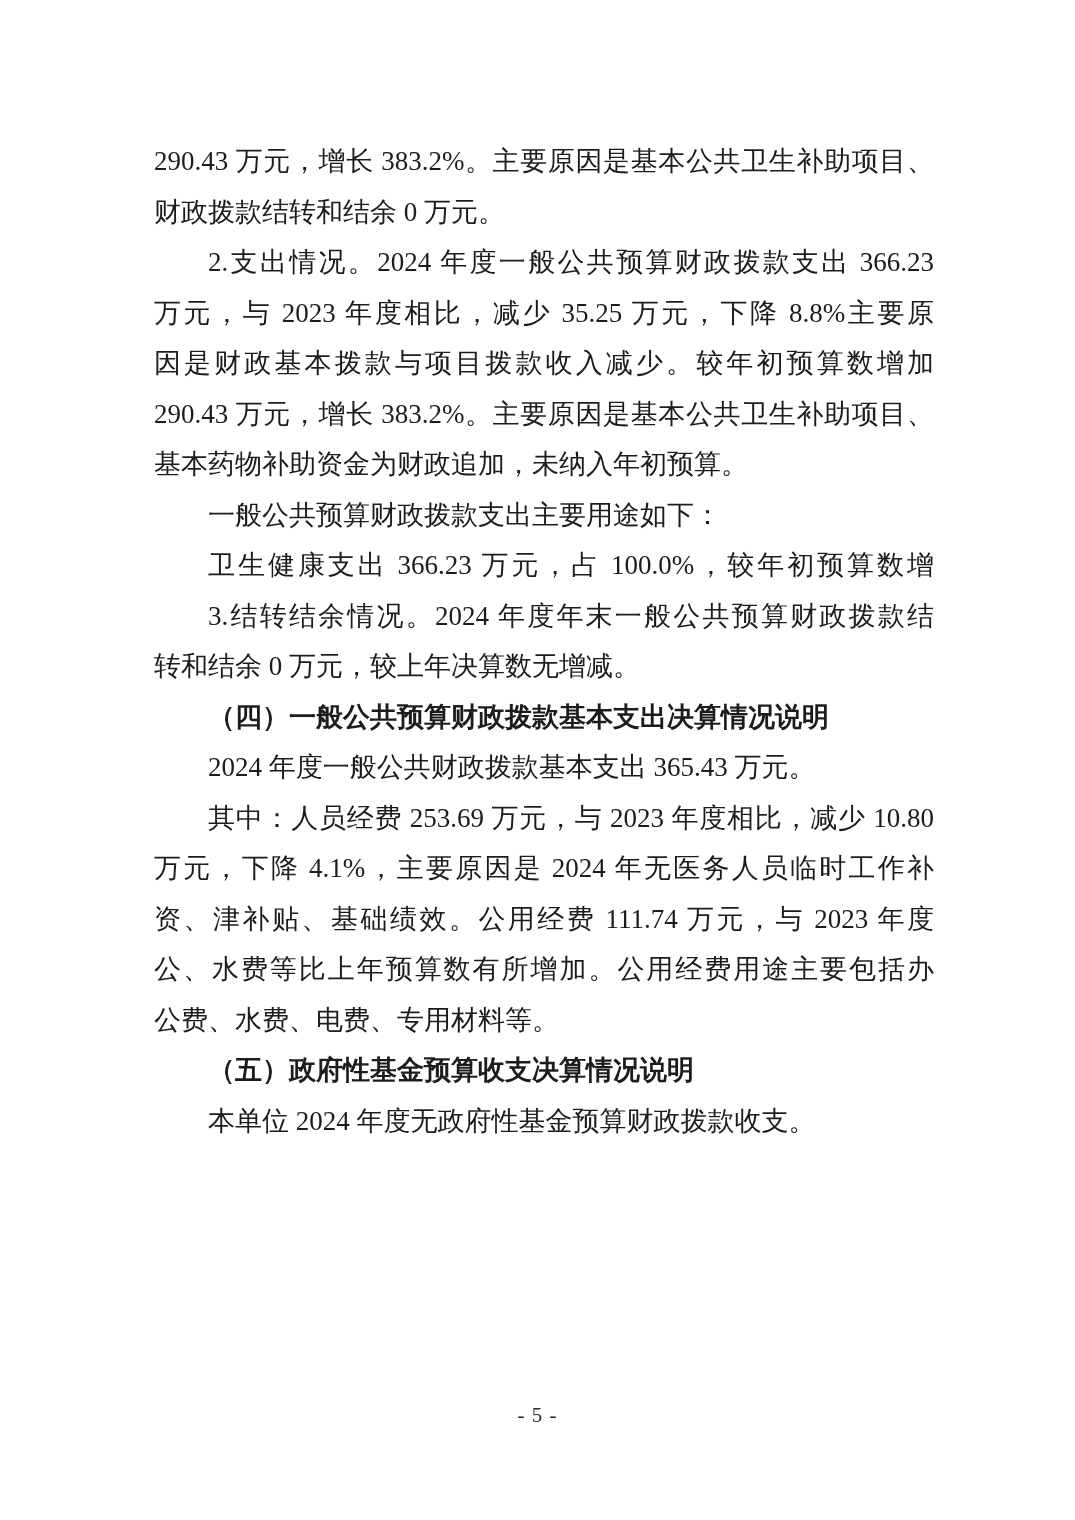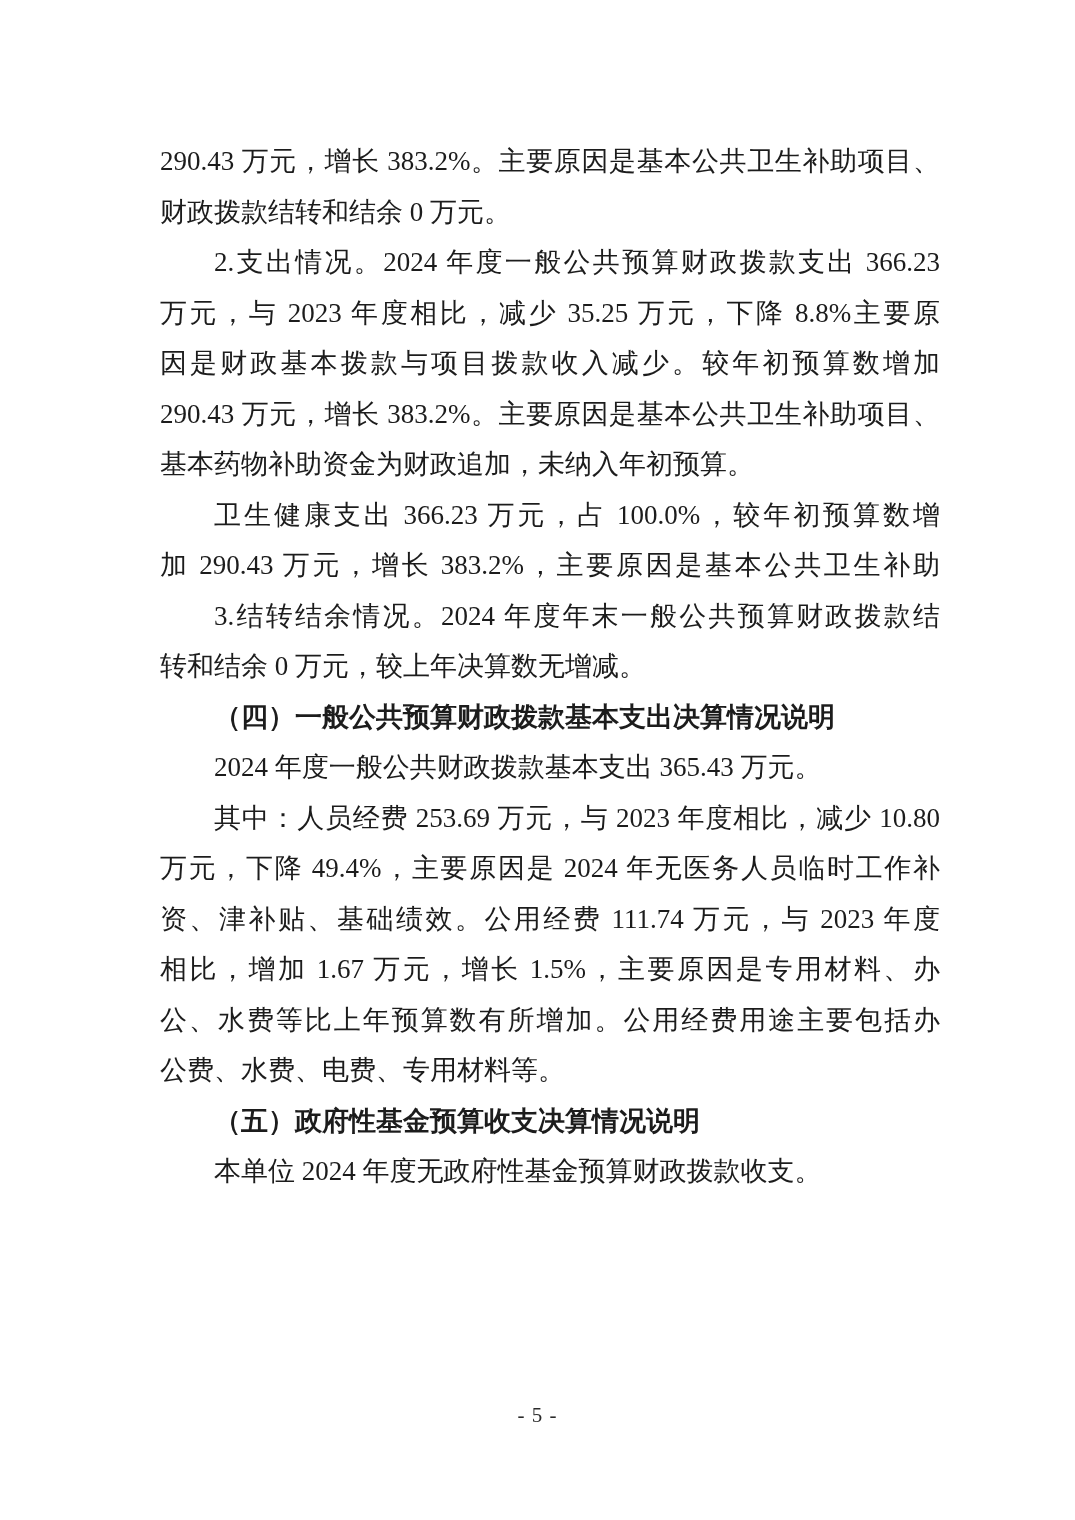--- a/index.html
+++ b/index.html
@@ -11,21 +11,21 @@
     position: relative;
     width: 1075px;
     height: 1520px;
     background: #ffffff;
     overflow: hidden;
     font-family: "Liberation Serif", "DejaVu Serif", serif;
     color: #1c1c1c;
   }
   .content {
     position: absolute;
-    left: 160px;
+    left: 154px;
     top: 136px;
     width: 780px;
   }
   .line {
     font-size: 27px;
     line-height: 50.5px;
     height: 50.5px;
     text-align: justify;
     overflow: visible;
     white-space: normal;
@@ -55,29 +55,28 @@
 
 <div class="page">
   <div class="content">
     <div class="line fill">290.43 万元，增长 383.2%。主要原因是基本公共卫生补助项目、</div>
     <div class="line">财政拨款结转和结余 0 万元。</div>
     <div class="line indent fill">2.支出情况。2024 年度一般公共预算财政拨款支出 366.23</div>
     <div class="line fill">万元，与 2023 年度相比，减少 35.25 万元，下降 8.8%主要原</div>
     <div class="line fill">因是财政基本拨款与项目拨款收入减少。较年初预算数增加</div>
     <div class="line fill">290.43 万元，增长 383.2%。主要原因是基本公共卫生补助项目、</div>
     <div class="line">基本药物补助资金为财政追加，未纳入年初预算。</div>
+    <div class="line indent">一般公共预算财政拨款支出主要用途如下：</div>
     <div class="line indent fill">卫生健康支出 366.23 万元，占 100.0%，较年初预算数增</div>
-    <div class="line fill">加 290.43 万元，增长 383.2%，主要原因是基本公共卫生补助</div>
     <div class="line indent fill">3.结转结余情况。2024 年度年末一般公共预算财政拨款结</div>
     <div class="line">转和结余 0 万元，较上年决算数无增减。</div>
     <div class="line indent heading">（四）一般公共预算财政拨款基本支出决算情况说明</div>
     <div class="line indent">2024 年度一般公共财政拨款基本支出 365.43 万元。</div>
     <div class="line indent fill">其中：人员经费 253.69 万元，与 2023 年度相比，减少 10.80</div>
-    <div class="line fill">万元，下降 49.4%，主要原因是 2024 年无医务人员临时工作补</div>
+    <div class="line fill">万元，下降 4.1%，主要原因是 2024 年无医务人员临时工作补</div>
     <div class="line fill">资、津补贴、基础绩效。公用经费 111.74 万元，与 2023 年度</div>
-    <div class="line fill">相比，增加 1.67 万元，增长 1.5%，主要原因是专用材料、办</div>
     <div class="line fill">公、水费等比上年预算数有所增加。公用经费用途主要包括办</div>
     <div class="line">公费、水费、电费、专用材料等。</div>
     <div class="line indent heading">（五）政府性基金预算收支决算情况说明</div>
     <div class="line indent">本单位 2024 年度无政府性基金预算财政拨款收支。</div>
   </div>
   <div class="footer">- 5 -</div>
 </div>
 
 </body></html>

